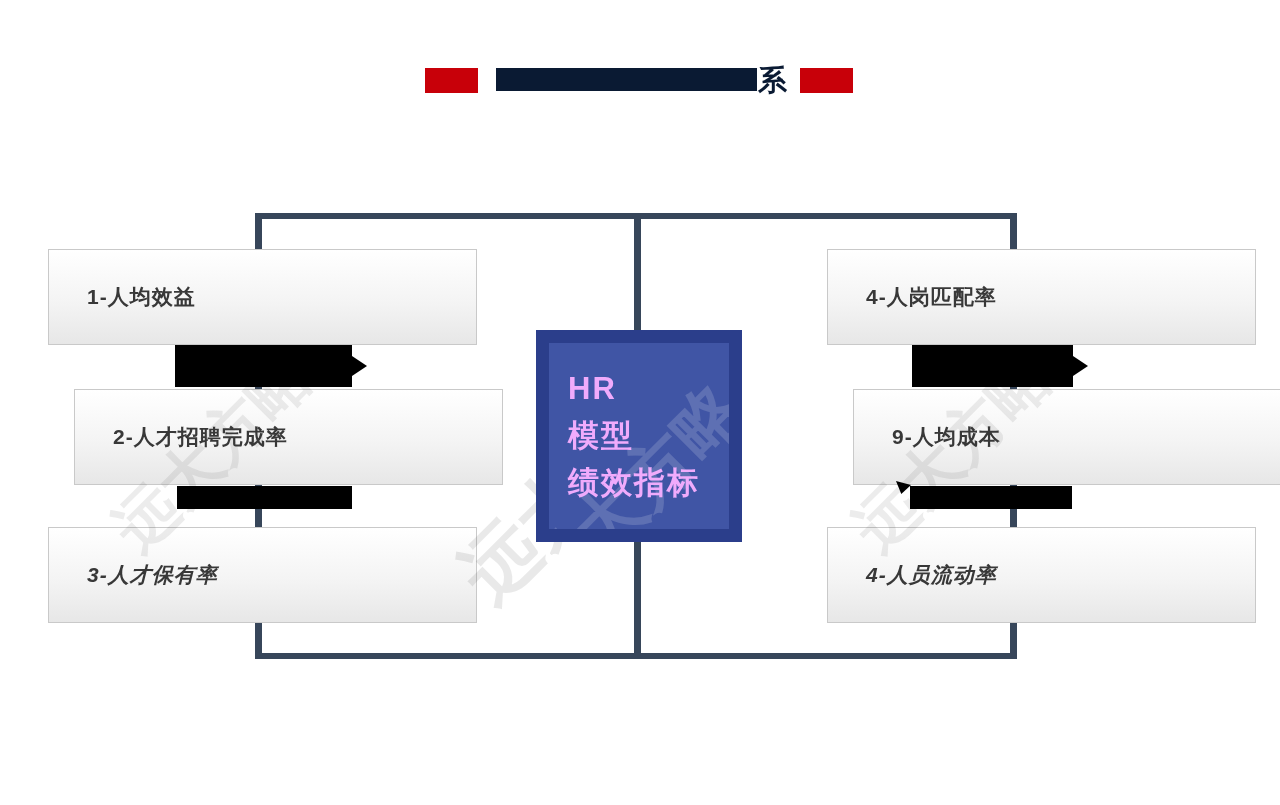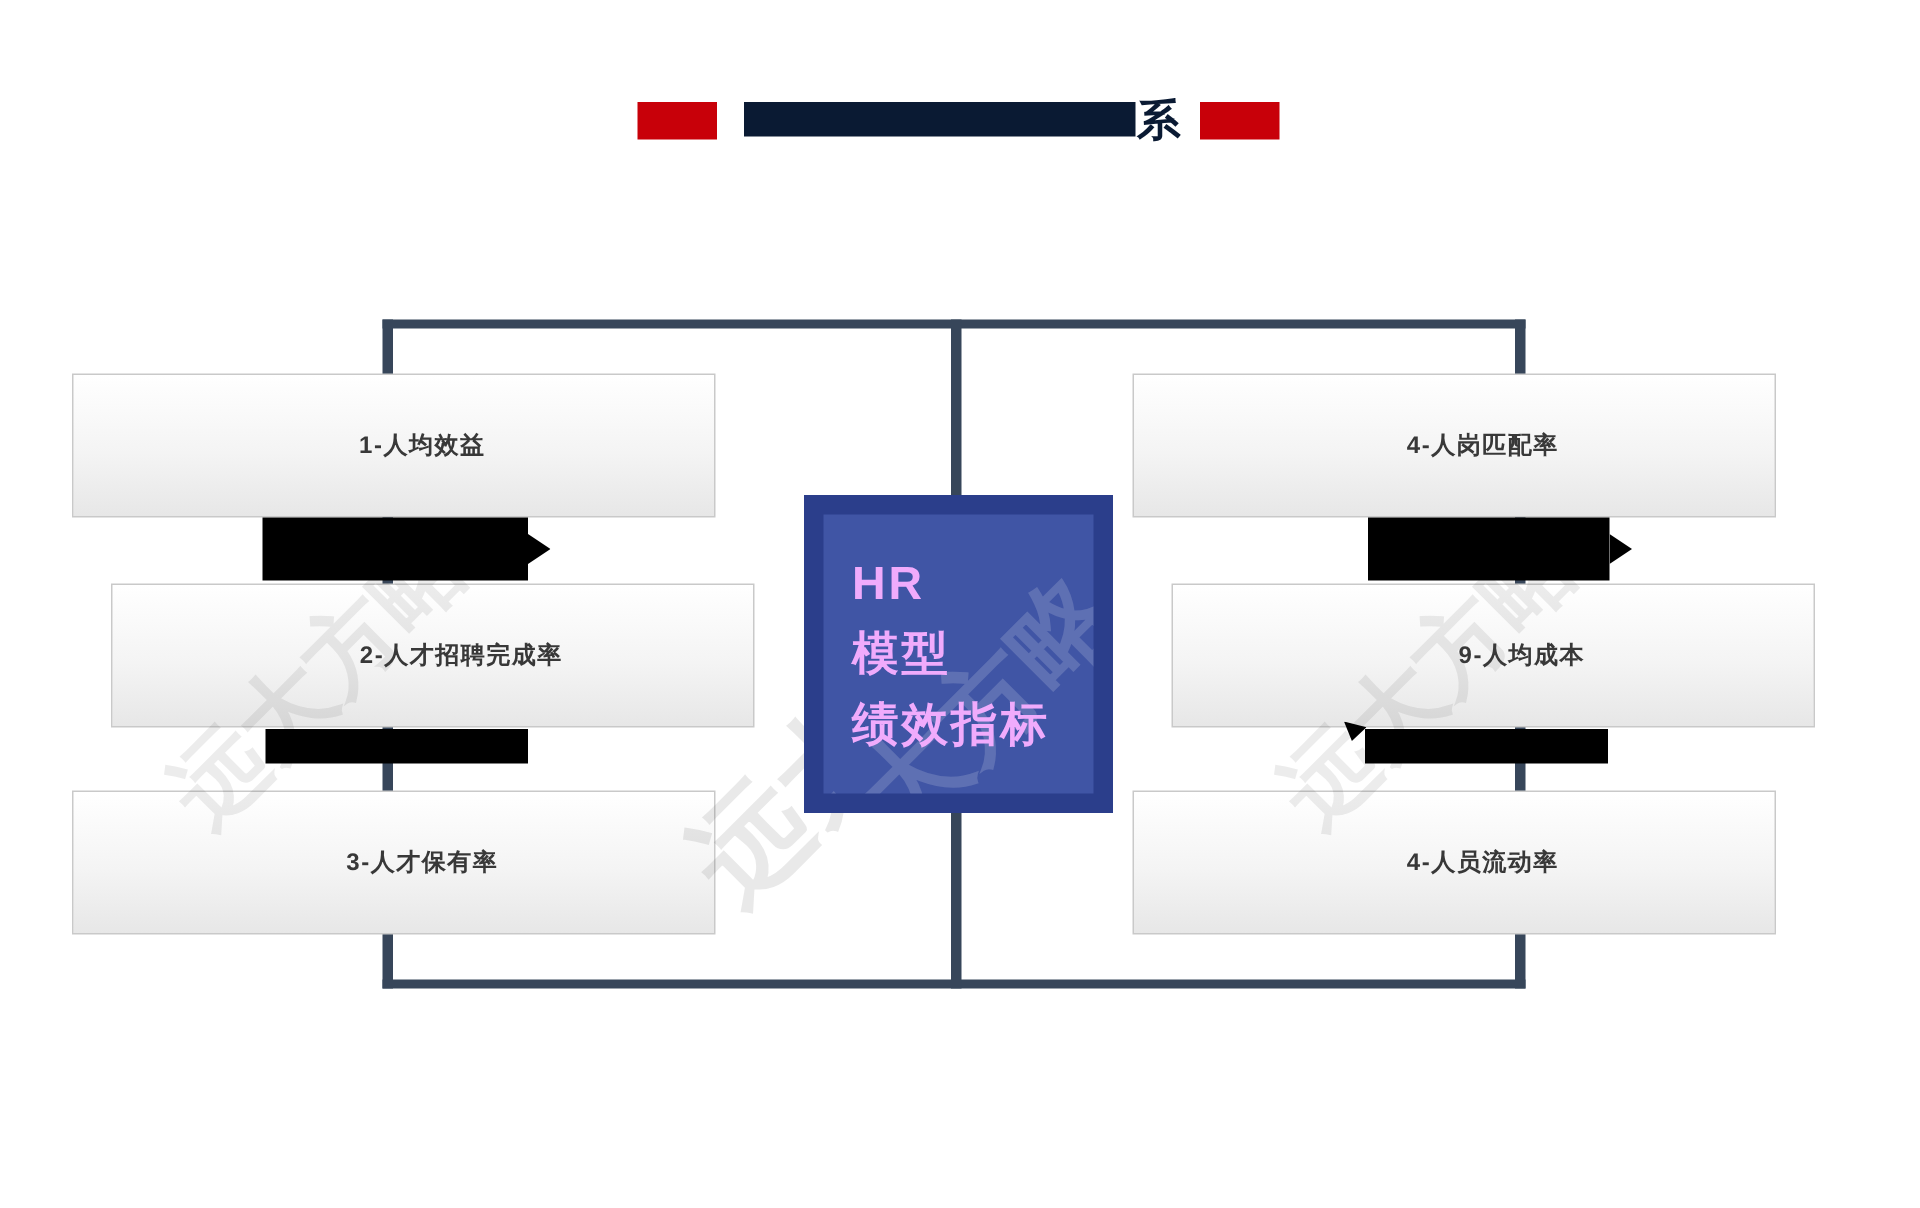--- a/index.html
+++ b/index.html
@@ -18,26 +18,26 @@
   .frame-bottom{left:255px;top:653px;width:762px;height:6px;}
   .frame-left{left:255px;top:213px;width:7px;height:446px;}
   .frame-center{left:634px;top:213px;width:7px;height:446px;}
   .frame-right{left:1010px;top:213px;width:7px;height:446px;}
 
   
   .metric-box{width:429px;height:96px;z-index:2;
       background:linear-gradient(180deg,#ffffff 0%,#f4f4f4 55%,#e7e7e7 100%);
       border:1px solid #c9c9c9;box-sizing:border-box;
       display:flex;align-items:center;padding-left:38px;
-      font-size:16px;font-weight:bold;color:#383838;letter-spacing:1px;justify-content:center;}
+      font-size:21px;font-weight:bold;color:#383838;letter-spacing:1px;}
   .col-left{left:48px;}
-  .col-right{left:755px;}
+  .col-right{left:827px;}
   .row-1{top:249px;}
   .row-2{top:389px;margin-left:26px;}
-  .row-3{top:527px;}
+  .row-3{top:527px;font-style:italic;}
 
   
   .wm{z-index:3;font-weight:bold;white-space:nowrap;color:rgba(70,70,70,0.10);
       transform:rotate(-45deg);transform-origin:center;pointer-events:none;}
   .wm-left{left:88px;top:410px;font-size:62px;}
   .wm-center{left:430px;top:430px;font-size:76px;color:rgba(70,70,70,0.12);}
   .wm-right{left:828px;top:410px;font-size:62px;}
 
   
   .center-box{left:536px;top:330px;width:206px;height:212px;z-index:4;

